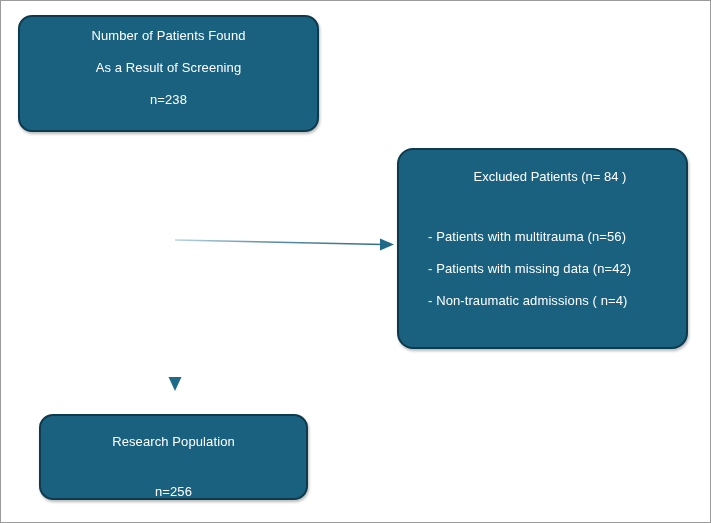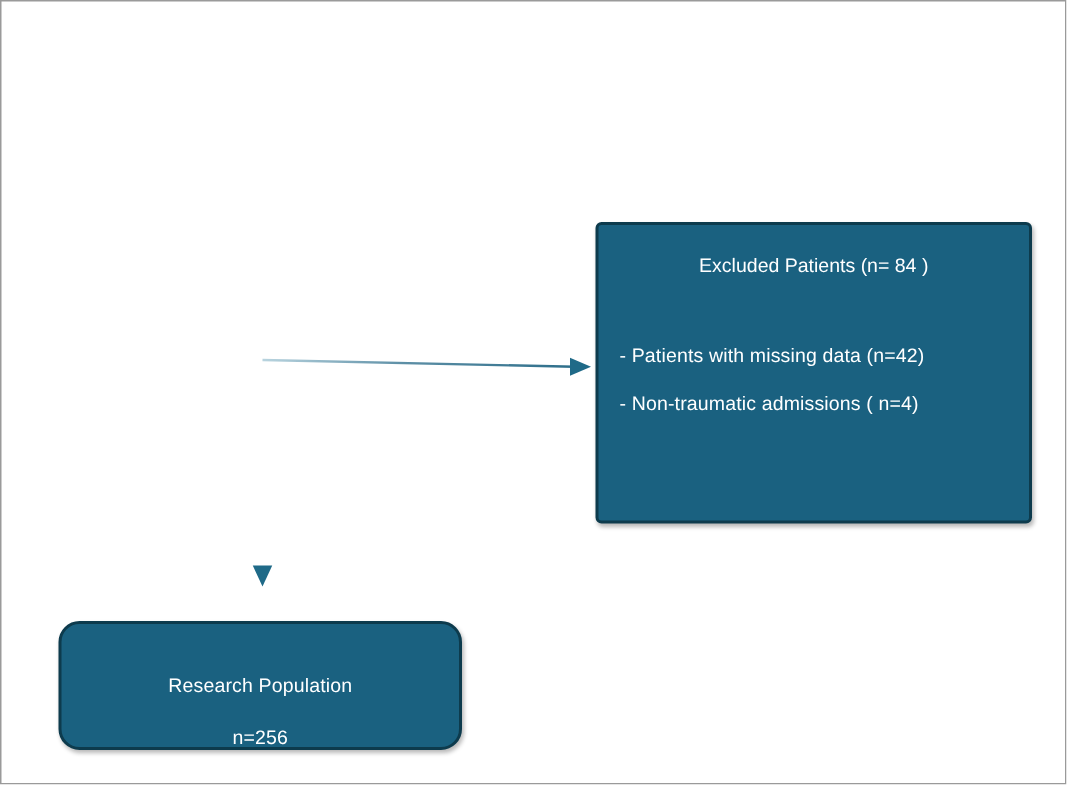--- a/index.html
+++ b/index.html
@@ -50,24 +50,24 @@
   }
   #node-screening .line { margin-bottom: 19px; }
   #node-screening .line:last-child { margin-bottom: 0; }
 
   
   #node-excluded {
     left: 396px;
     top: 147px;
     width: 291px;
     height: 201px;
-    border-radius: 4px;
+    border-radius: 16px;
     align-items: stretch;
     justify-content: flex-start;
-    padding: 20px 0 0 0;
+    padding: 20px 0 0 15px;
   }
   #node-excluded .hdr {
     text-align: center;
     font-size: 13px;
     line-height: 1;
     margin-bottom: 47px;
   }
   #node-excluded .bullets {
     display: flex;
     flex-direction: column;
@@ -78,22 +78,22 @@
     margin-bottom: 19px;
   }
   #node-excluded .bullets .line:last-child { margin-bottom: 16px; }
 
   
   #node-population {
     left: 38px;
     top: 413px;
     width: 269px;
     height: 86px;
-    padding-top: 2px;
-    justify-content: flex-end;
+    padding-top: 19px;
+    justify-content: space-between;
   }
   #node-population .line { margin-bottom: 22px; }
   #node-population .line:last-child { margin-bottom: 0; }
 
   
   #connectors {
     position: absolute;
     left: 0;
     top: 0;
     width: 711px;
@@ -121,24 +121,30 @@
     </defs>
 
     <line x1="174" y1="150" x2="174" y2="378" stroke="url(#vgrad)" stroke-width="1.6"></line>
 
     <polygon points="174,390 167.5,376 180.5,376" fill="#1f6a88"></polygon>
 
     <line x1="174" y1="239" x2="382" y2="243.5" stroke="url(#hgrad)" stroke-width="1.6"></line>
     <polygon points="393,243.5 379,237.5 379,249.5" fill="#1f6a88"></polygon>
   </svg>
 
+  <div class="node" id="node-screening">
+    <span class="line">Number of Patients Found</span>
+    <span class="line">As a Result of Screening</span>
+    <span class="line">n=238</span>
+  </div>
 
   <div class="node" id="node-excluded">
     <span class="hdr">Excluded Patients (n= 84 )</span>
     <div class="bullets">
+      <span class="line">- Patients with multitrauma (n=56)</span>
       <span class="line">- Patients with missing data (n=42)</span>
       <span class="line">- Non-traumatic admissions ( n=4)</span>
     </div>
   </div>
 
   <div class="node" id="node-population">
     <span class="line">Research Population</span>
     <span class="line">n=256</span>
   </div>
 

